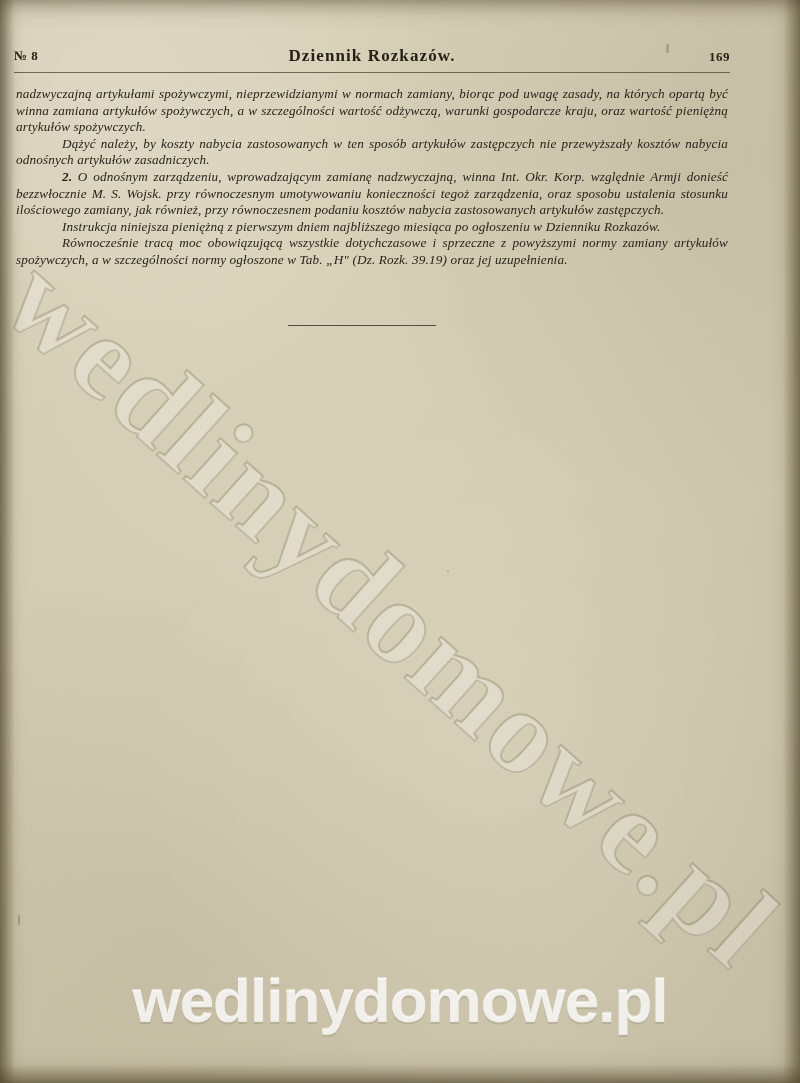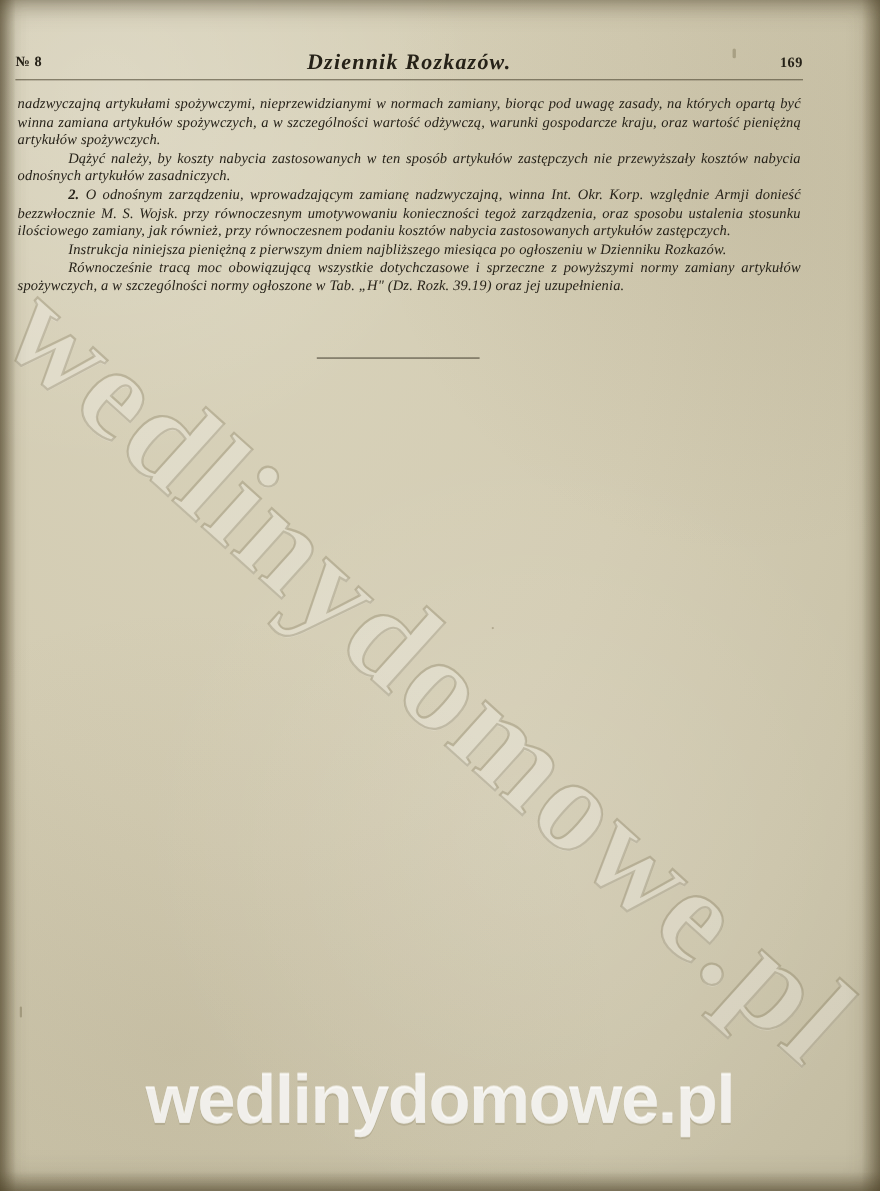--- a/index.html
+++ b/index.html
@@ -92,24 +92,23 @@
     font-size: 13px;
     font-weight: bold;
     letter-spacing: 0.5px;
   }
   .header .title {
     position: absolute;
     left: 0;
     right: 0;
     top: 0;
     text-align: center;
-    font-size: 20px;
+    font-size: 17px;
     font-weight: bold;
     letter-spacing: 1.1px;
-    font-style: italic;
   }
   .header .page-no {
     position: absolute;
     right: 0;
     top: 3px;
     font-size: 13px;
     font-weight: bold;
     letter-spacing: 0.5px;
   }
   .rule {

